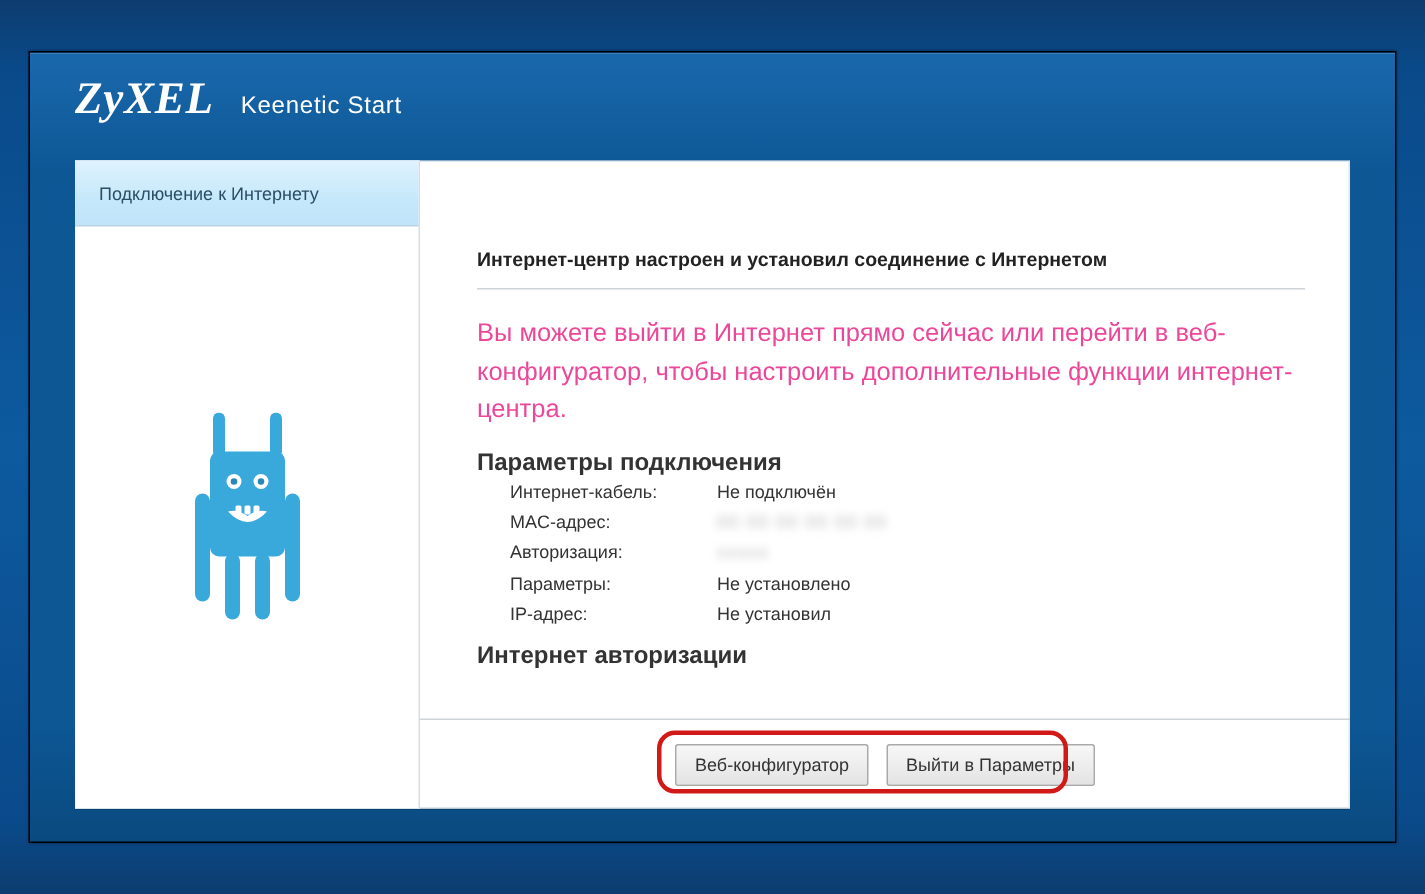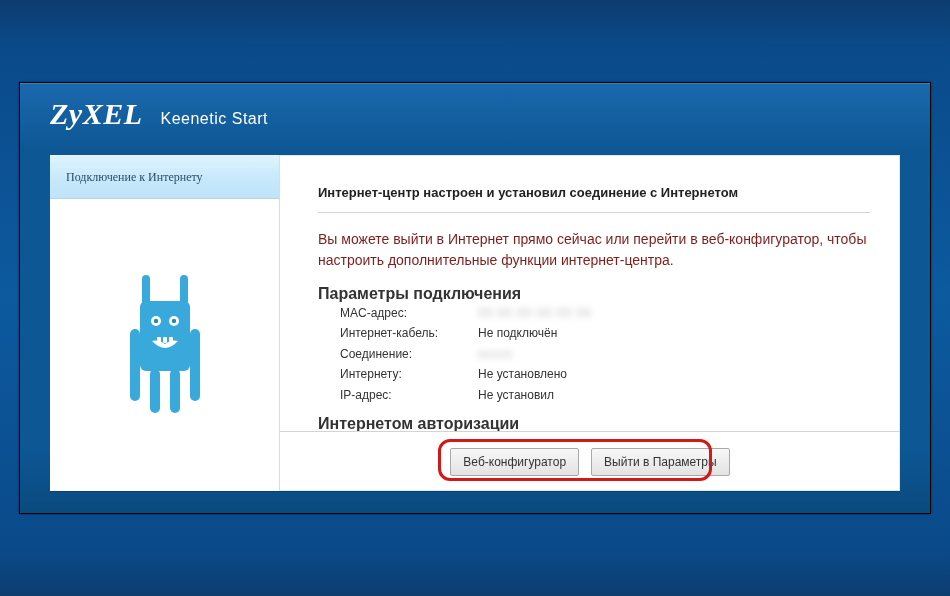--- a/index.html
+++ b/index.html
@@ -2,21 +2,21 @@
 <html><head>
 <meta charset="utf-8">
 <style>
   * { margin: 0; padding: 0; box-sizing: border-box; }
   html, body { width: 950px; height: 596px; font-family: Arial, Helvetica, sans-serif; font-size: 12px; color: #333; }
   body {
     background: linear-gradient(to bottom, #0d3d6f 0%, #0a4a8a 8%, #0d5a9f 50%, #0a4a8a 92%, #0d3d6f 100%);
     display: flex; align-items: center; justify-content: center;
   }
   .outer {
-    width: 912px; height: 432px;
+    width: 912px; height: 528px;
     background: linear-gradient(to bottom, #1a69ad 0%, #0d5795 15%, #0d5795 85%, #0a4a7f 100%);
     border: 1px solid #000;
     box-shadow: inset 0 1px 0 rgba(255,255,255,0.15), 0 0 2px rgba(0,0,0,.5);
     position: relative;
   }
   .header {
     height: 60px; padding: 14px 30px 0 30px; color: #fff;
     display: flex; align-items: baseline; gap: 18px;
   }
   .brand {
@@ -32,30 +32,30 @@
   }
   .sidebar {
     position: absolute; left: 0; top: 0; bottom: 0; width: 230px;
     background: #fff;
     border-right: 1px solid #d8dde1;
   }
   .tab {
     height: 44px; line-height: 44px; padding: 0 16px;
     background: linear-gradient(to bottom,#dff3fe 0%, #c6e8fb 60%, #bfe3f9 100%);
     border-bottom: 1px solid #b9d3e2;
-    color: #294e66; font-size: 12px; font-family: Liberation Serif, serif;
+    color: #294e66; font-size: 12px;
   }
   .mascot-wrap { display:flex; align-items:center; justify-content:center; height: calc(100% - 44px); }
   .mascot { width: 86px; height: 140px; position: relative; }
 
   .content { position: absolute; left: 230px; right: 0; top: 0; bottom: 0; }
-  .content-pad { padding: 30px 30px 0 38px; }
+  .content-pad { padding: 30px 30px 0 38px; margin-top: 28px; }
   .title { font-weight: bold; font-size: 13px; color:#222; }
   .hr { height: 1px; background:#cfd4d8; margin: 12px 0 16px 0; }
-  .intro { font-size: 14px; color:#7f1d1d; line-height: 1.5; margin-bottom: 14px; }
+  .intro { font-size: 17px; color:#ec4899; line-height: 1.5; margin-bottom: 14px; }
   .section-title { font-weight: bold; font-size: 16px; margin-top: 10px; }
   .row { display:flex; font-size:12px; line-height: 1.7; }
   .row .k { width: 160px; padding-left: 22px; color:#333; }
   .row .v { color:#333; }
   .row .blurred { filter: blur(3px); color:#bbb; letter-spacing:1px; }
 
   .footer {
     position:absolute; left:0; right:0; bottom:0; height:60px;
     border-top:1px solid #cfd4d8;
     display:flex; align-items:center; justify-content:center; gap: 12px;
@@ -122,42 +122,42 @@
     </div>
 
     <div class="content">
       <div class="content-pad">
         <div class="title">Интернет-центр настроен и установил соединение с Интернетом</div>
         <div class="hr"></div>
         <div class="intro">Вы можете выйти в Интернет прямо сейчас или перейти в веб-конфигуратор, чтобы настроить дополнительные функции интернет-центра.</div>
 
         <div class="section-title">Параметры подключения</div>
         <div class="row">
+          <div class="k">Интернет-кабель:</div>
+          <div class="v">Не подключён</div>
+        </div>
+        <div class="row">
           <div class="k">MAC-адрес:</div>
           <div class="v blurred">00 00 00 00 00 00</div>
         </div>
         <div class="row">
-          <div class="k">Интернет-кабель:</div>
-          <div class="v">Не подключён</div>
-        </div>
-        <div class="row">
-          <div class="k">Соединение:</div>
+          <div class="k">Авторизация:</div>
           <div class="v blurred">xxxxx</div>
         </div>
         <div class="row">
-          <div class="k">Интернету:</div>
+          <div class="k">Параметры:</div>
           <div class="v">Не установлено</div>
         </div>
 
         <div class="row">
           <div class="k">IP-адрес:</div>
           <div class="v">Не установил</div>
         </div>
 
-        <div class="section-title">Интернетом авторизации</div>
+        <div class="section-title">Интернет авторизации</div>
       </div>
 
       <div class="footer">
         <button class="btn">Веб-конфигуратор</button>
         <button class="btn">Выйти в Параметры</button>
       </div>
 
       <div class="callout" style="left:158px; width:274px; bottom:10px; height:42px;"></div>
     </div>
 

